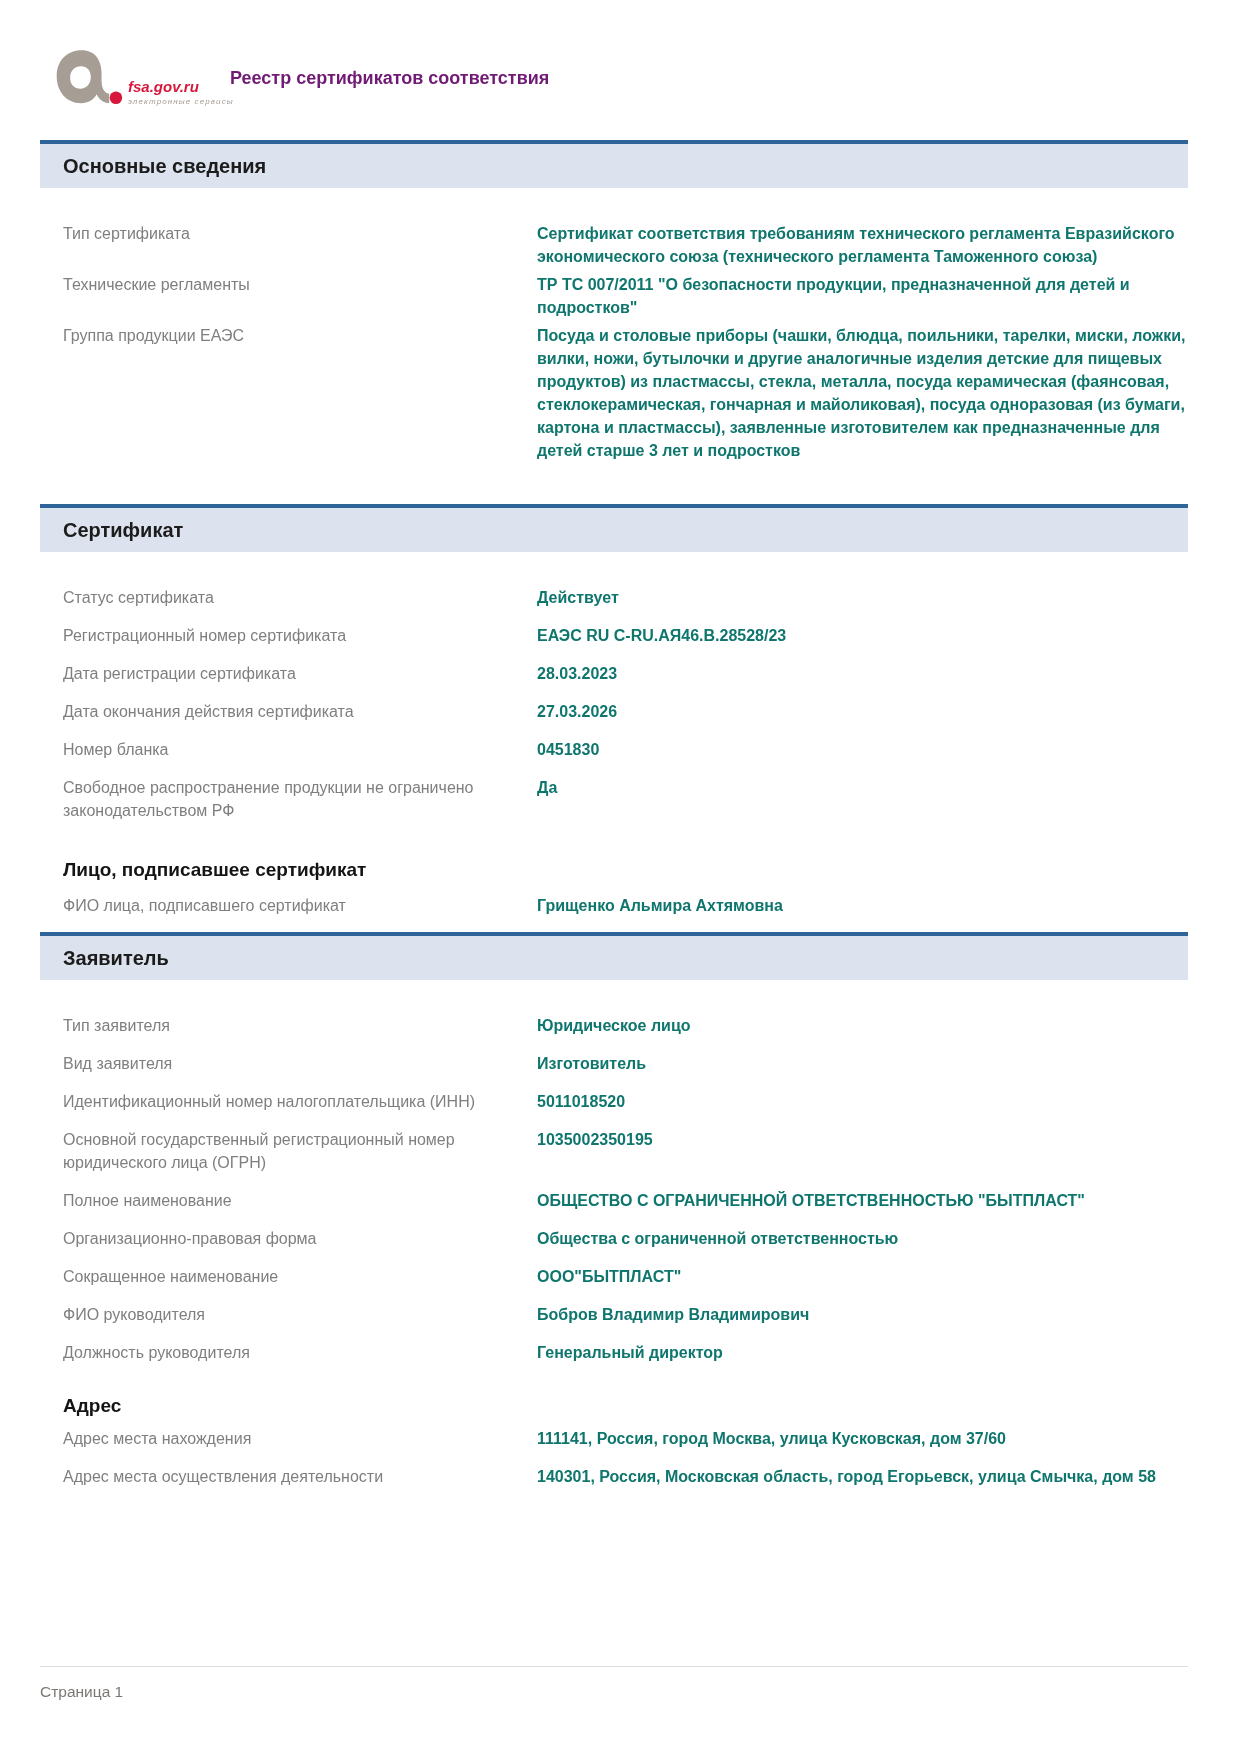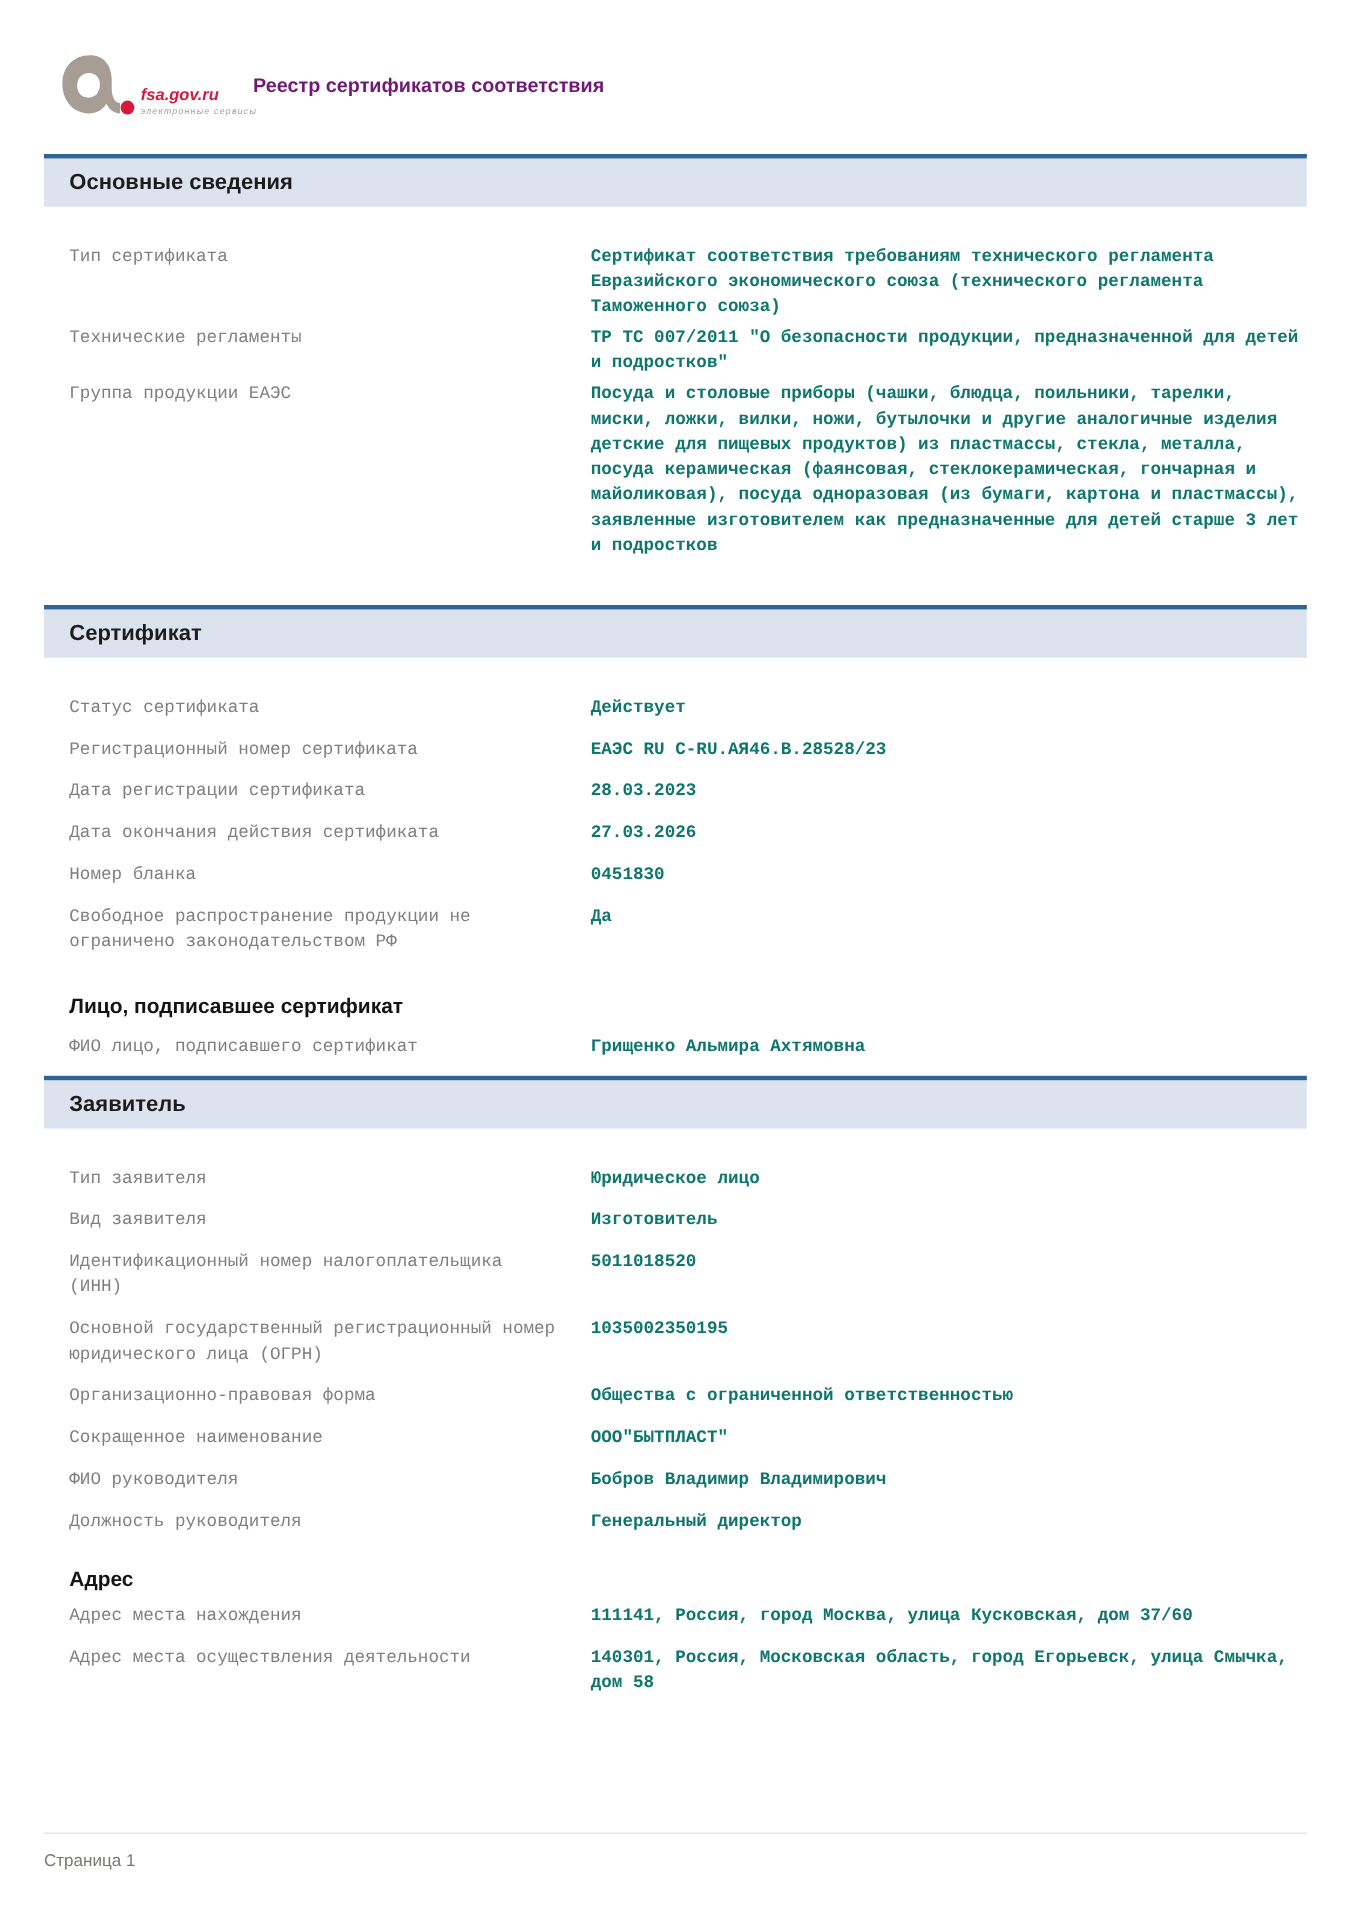--- a/index.html
+++ b/index.html
@@ -28,21 +28,21 @@
   .section-certificate { margin-bottom: 0; }
   .section-applicant { margin-bottom: 0; }
   .section-band {
     border-top: 4px solid var(--accent-blue, #2e6497);
     background: var(--band-bg, #dce3ee);
     padding: 10px 10px 10px 23px;
     margin-bottom: 34px;
   }
   .section-band h2 { font-size: 20px; font-weight: bold; color: #1c1c1c; line-height: 24px; }
 
-  .rows { padding-left: 23px; font-family: Liberation Mono, monospace; }
+  .rows { padding-left: 23px; }
   .row { display: grid; grid-template-columns: 474px 1fr; align-items: start; }
   .row .label { color: #7f7f7f; font-size: 16px; line-height: 23px; padding-right: 30px; }
   .row .value { color: #0f766e; font-size: 16px; line-height: 23px; font-weight: bold; }
 
   .section-main-info .row { margin-bottom: 5px; }
   .section-certificate .row { margin-bottom: 15px; }
   .section-applicant .row { margin-bottom: 15px; }
 
   .subsection-title {
     font-size: 19px; font-weight: bold; color: #141414;
@@ -126,21 +126,21 @@
           <span class="value">0451830</span>
         </div>
         <div class="row">
           <span class="label">Свободное распространение продукции не ограничено законодательством РФ</span>
           <span class="value">Да</span>
         </div>
       </div>
       <h3 class="subsection-title">Лицо, подписавшее сертификат</h3>
       <div class="rows">
         <div class="row">
-          <span class="label">ФИО лицо, подписавшего сертификат</span>
+          <span class="label">ФИО лица, подписавшего сертификат</span>
           <span class="value">Грищенко Альмира Ахтямовна</span>
         </div>
       </div>
     </section>
     <section class="section section-applicant">
       <div class="section-band">
         <h2>Заявитель</h2>
       </div>
       <div class="rows">
         <div class="row">
@@ -153,20 +153,24 @@
         </div>
         <div class="row">
           <span class="label">Идентификационный номер налогоплательщика (ИНН)</span>
           <span class="value">5011018520</span>
         </div>
         <div class="row">
           <span class="label">Основной государственный регистрационный номер юридического лица (ОГРН)</span>
           <span class="value">1035002350195</span>
         </div>
         <div class="row">
+          <span class="label">Полное наименование</span>
+          <span class="value">ОБЩЕСТВО С ОГРАНИЧЕННОЙ ОТВЕТСТВЕННОСТЬЮ "БЫТПЛАСТ"</span>
+        </div>
+        <div class="row">
           <span class="label">Организационно-правовая форма</span>
           <span class="value">Общества с ограниченной ответственностью</span>
         </div>
         <div class="row">
           <span class="label">Сокращенное наименование</span>
           <span class="value">ООО"БЫТПЛАСТ"</span>
         </div>
         <div class="row">
           <span class="label">ФИО руководителя</span>
           <span class="value">Бобров Владимир Владимирович</span>

